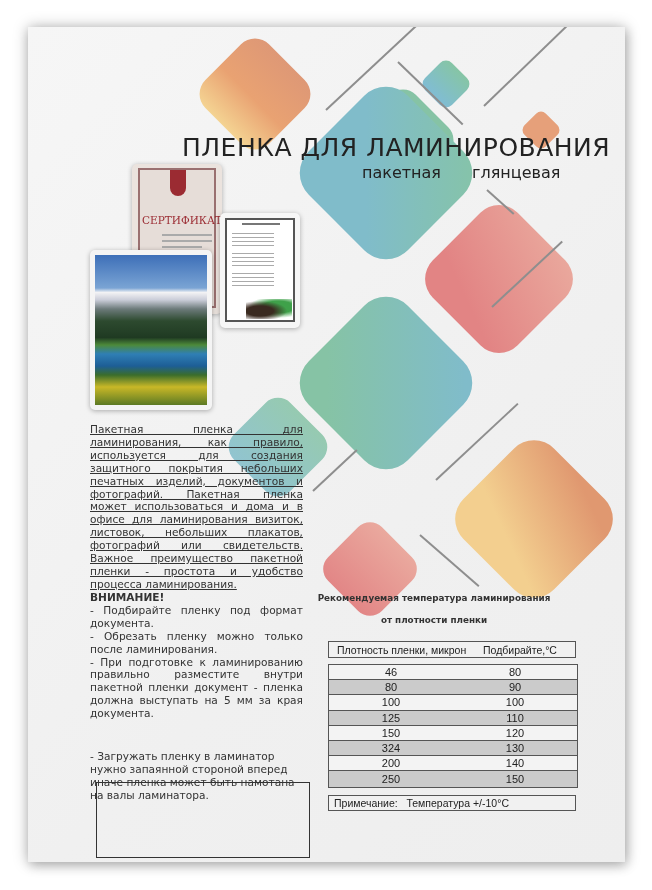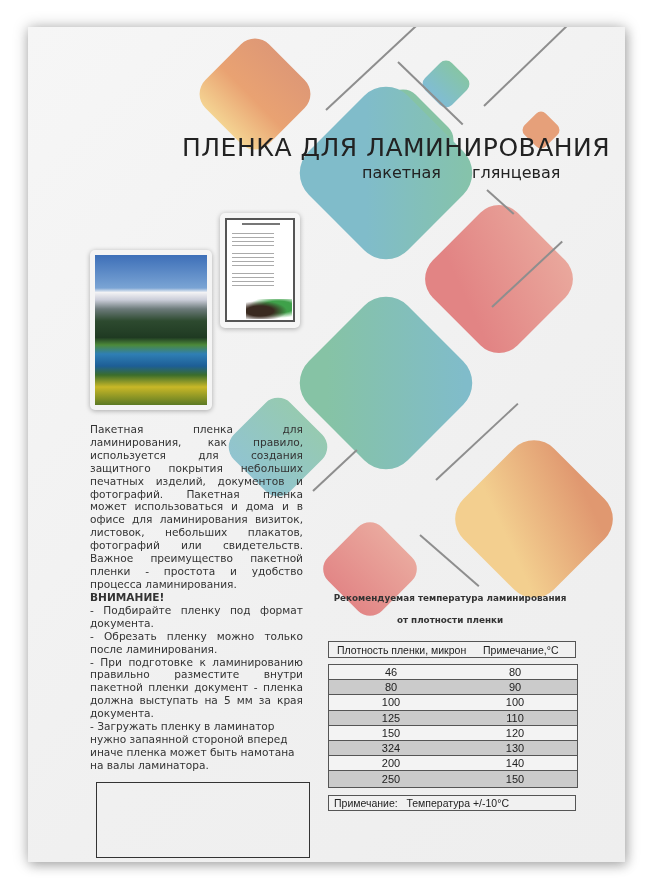--- a/index.html
+++ b/index.html
@@ -9,27 +9,27 @@
           background:linear-gradient(135deg,#f6f6f6 0%,#f0f0f0 60%,#eeeeee 100%);
           box-shadow: 0 0 14px rgba(0,0,0,0.28), 2px 4px 10px rgba(0,0,0,0.18);
           overflow:hidden; }
   .shape { position:absolute; border-radius:22%; transform:rotate(45deg); }
   .line { position:absolute; height:2px; background:#8e8e8e; transform-origin:0 50%; }
   .title { position:absolute; left:154px; top:106px; font-size:25px; letter-spacing:0.5px;
            color:#222; font-family:"DejaVu Sans", sans-serif; font-weight:normal; white-space:nowrap; }
   .subtitle { position:absolute; left:334px; top:136px; font-size:16px; color:#222;
               font-family:"DejaVu Sans", sans-serif; white-space:nowrap; word-spacing:26px;text-align:center; }
   .body-text { position:absolute; left:62px; top:396px; width:213px; font-size:10.6px; line-height:12.9px;
-               color:#333; text-align:justify; font-family:"DejaVu Sans", sans-serif; }
+               color:#333; text-align:justify; font-family:"DejaVu Sans", sans-serif;text-decoration:underline; }
   .warn { position:absolute; left:62px; top:564px; width:213px; font-size:10.6px; line-height:12.9px;
           color:#333; font-family:"DejaVu Sans", sans-serif; text-align:justify; }
   .warn .head { font-weight:bold; }
   .warn p { margin:0; }
   .stamp-box { position:absolute; left:68px; top:755px; width:212px; height:74px; border:1px solid #333; }
-  .tbl-title { position:absolute; left:296px; width:252px; text-align:center; font-size:8.8px; font-weight:bold;
+  .tbl-title { position:absolute; left:280px; width:252px; text-align:center; font-size:8.8px; font-weight:bold;
                color:#333; font-family:"DejaVu Sans", sans-serif; }
   .tbl-head { position:absolute; left:300px; top:614px; width:246px; height:15px; border:1px solid #555;
               background:#f1f1f1; font-size:10.5px; color:#222; display:flex; align-items:center; }
   .tbl-head span:first-child { padding-left:8px; width:146px; }
   .tbl-body { position:absolute; left:300px; top:637px; width:248px; border:1px solid #555; }
   .tbl-row { height:15.2px; display:flex; align-items:center; font-size:11px; color:#222; border-bottom:1px solid #555; box-sizing:border-box; }
   .tbl-row:last-child { border-bottom:none; }
   .tbl-row.dark { background:#cbcbcb; }
   .tbl-row.light { background:#f3f3f3; }
   .tbl-row span { flex:1; text-align:center; }
@@ -63,20 +63,28 @@
   <div class="line" style="left:408px;top:452px;width:112px;transform:rotate(-43deg);"></div>
   <div class="line" style="left:285px;top:463px;width:60px;transform:rotate(-43deg);"></div>
   <div class="line" style="left:392px;top:507px;width:78px;transform:rotate(41deg);"></div>
 
   <div class="title">ПЛЕНКА ДЛЯ ЛАМИНИРОВАНИЯ</div>
   <div class="subtitle">
     <span>пакетная</span>
     <span>глянцевая</span>
   </div>
 
+  <div class="card" style="left:104px;top:137px;width:90px;height:150px;background:#ebe3de;">
+    <div style="position:absolute;left:6px;top:4px;right:6px;bottom:6px;border:2px solid #9a7070;background:#e6ddd8;"></div>
+    <div style="position:absolute;left:38px;top:6px;width:16px;height:26px;background:#9b2b32;border-radius:0 0 8px 8px;"></div>
+    <div style="position:absolute;left:10px;top:50px;font-family:'DejaVu Serif',serif;font-size:10.5px;color:#9b2b32;">СЕРТИФИКАТ</div>
+    <div style="position:absolute;left:30px;top:70px;width:50px;height:2px;background:#aaa;"></div>
+    <div style="position:absolute;left:30px;top:76px;width:50px;height:2px;background:#aaa;"></div>
+    <div style="position:absolute;left:30px;top:82px;width:40px;height:2px;background:#aaa;"></div>
+  </div>
 
   <div class="card" style="left:192px;top:186px;width:80px;height:115px;background:#f6f6f6;">
     <div style="position:absolute;left:5px;top:5px;right:5px;bottom:6px;border:2px solid #555;background:#fff;"></div>
     <div style="position:absolute;left:22px;top:10px;width:38px;height:2px;background:#777;"></div>
     <div style="position:absolute;left:12px;top:20px;width:42px;height:16px;background:repeating-linear-gradient(180deg,#aaa 0 1px,transparent 1px 4px);"></div>
     <div style="position:absolute;left:12px;top:40px;width:42px;height:16px;background:repeating-linear-gradient(180deg,#aaa 0 1px,transparent 1px 4px);"></div>
     <div style="position:absolute;left:12px;top:60px;width:42px;height:16px;background:repeating-linear-gradient(180deg,#aaa 0 1px,transparent 1px 4px);"></div>
     <div style="position:absolute;left:26px;top:86px;width:46px;height:20px;background:radial-gradient(ellipse at 30% 60%,#3a2a20 30%,transparent 60%),radial-gradient(ellipse at 70% 40%,#3fa14a 35%,transparent 65%);"></div>
   </div>
 
@@ -85,31 +93,31 @@
          background:linear-gradient(180deg,#3d6fb8 0%,#7aa4d4 22%,#f2f2f4 25%,#c9ccd8 30%,#6c7a7a 36%,#2d4a2f 44%,#1f3a22 55%,#4d8a3a 60%,#2f7fb5 66%,#1d5e96 74%,#3b6d2b 80%,#c9b827 88%,#5c7a24 100%);"></div>
   </div>
 
   <div class="body-text">Пакетная пленка для ламинирования, как правило, используется для создания защитного покрытия небольших печатных изделий, документов и фотографий. Пакетная пленка может использоваться и дома и в офисе для ламинирования визиток, листовок, небольших плакатов, фотографий или свидетельств. Важное преимущество пакетной пленки - простота и удобство процесса ламинирования.</div>
 
   <div class="warn">
     <p class="head">ВНИМАНИЕ!</p>
     <p>- Подбирайте пленку под формат документа.</p>
     <p>- Обрезать пленку можно только после ламинирования.</p>
     <p>- При подготовке к ламинированию правильно разместите внутри пакетной пленки документ - пленка должна выступать на 5 мм за края документа.</p>
-    <p style="text-align:left;">- Загружать пленку в ламинатор нужно запаянной стороной вперед иначе пленка может быть намотана на валы ламинатора.</p>
+    <p style="text-align:left;margin-top:30px;">- Загружать пленку в ламинатор нужно запаянной стороной вперед иначе пленка может быть намотана на валы ламинатора.</p>
   </div>
 
   <div class="stamp-box"></div>
 
   <div class="tbl-title" style="top:566px;">Рекомендуемая температура ламинирования</div>
   <div class="tbl-title" style="top:588px;">от плотности пленки</div>
 
   <div class="tbl-head">
     <span>Плотность пленки, микрон</span>
-    <span>Примечание,°C</span>
+    <span>Подбирайте,°C</span>
   </div>
 
   <div class="tbl-body">
     <div class="tbl-row light">
         <span>46</span>
         <span>80</span>
       </div>
     <div class="tbl-row dark">
         <span>80</span>
         <span>90</span>

